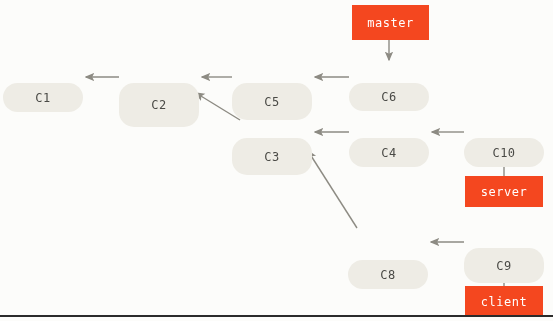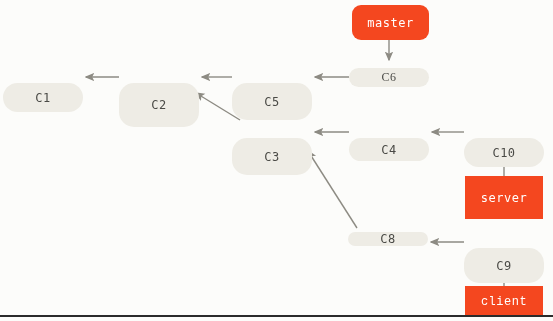--- a/index.html
+++ b/index.html
@@ -86,46 +86,46 @@
   <div id="commit-layer">
       <div class="commit-node" style="left: 3px; top: 63px; width: 80px; height: 29px;">
         <span>C1</span>
       </div>
       <div class="commit-node" style="left: 119px; top: 63px; width: 80px; height: 44px;">
         <span>C2</span>
       </div>
       <div class="commit-node" style="left: 232px; top: 63px; width: 80px; height: 37px;">
         <span>C5</span>
       </div>
-      <div class="commit-node" style="left: 349px; top: 48px; width: 80px; height: 19px; font-family: Liberation Serif, serif;">
+      <div class="commit-node" style="left: 349px; top: 63px; width: 80px; height: 28px;">
         <span>C6</span>
       </div>
       <div class="commit-node" style="left: 232px; top: 118px; width: 80px; height: 37px;">
         <span>C3</span>
       </div>
-      <div class="commit-node" style="left: 349px; top: 118px; width: 80px; height: 23px;">
+      <div class="commit-node" style="left: 349px; top: 118px; width: 80px; height: 29px;">
         <span>C4</span>
       </div>
       <div class="commit-node" style="left: 464px; top: 118px; width: 80px; height: 29px; align-items: center;">
         <span>C10</span>
       </div>
-      <div class="commit-node" style="left: 348px; top: 212px; width: 80px; height: 14px; justify-content: center;">
+      <div class="commit-node" style="left: 348px; top: 240px; width: 80px; height: 29px; justify-content: center;">
         <span>C8</span>
       </div>
       <div class="commit-node" style="left: 464px; top: 228px; width: 80px; height: 35px;">
         <span>C9</span>
       </div>
     </div>
   <div id="branch-layer">
-      <div class="branch-label" style="left: 352px; top: 5px; width: 77px; height: 35px; border-radius: 9px;">
+      <div class="branch-label" style="left: 352px; top: 5px; width: 77px; height: 35px;">
         <span>master</span>
       </div>
-      <div class="branch-label" style="left: 465px; top: 176px; width: 78px; height: 43px; text-align: right;">
+      <div class="branch-label" style="left: 465px; top: 176px; width: 78px; height: 31px; text-align: right;">
         <span>server</span>
       </div>
-      <div class="branch-label" style="left: 465px; top: 286px; width: 78px; height: 31px; font-family: Liberation Mono, monospace;">
+      <div class="branch-label" style="left: 465px; top: 286px; width: 78px; height: 31px;">
         <span>client</span>
       </div>
     </div>
 
   <div id="baseline" style="top: 315px; height: 2px; background: rgb(43, 43, 43);"></div>
 
 </div>
 
 </body></html>

